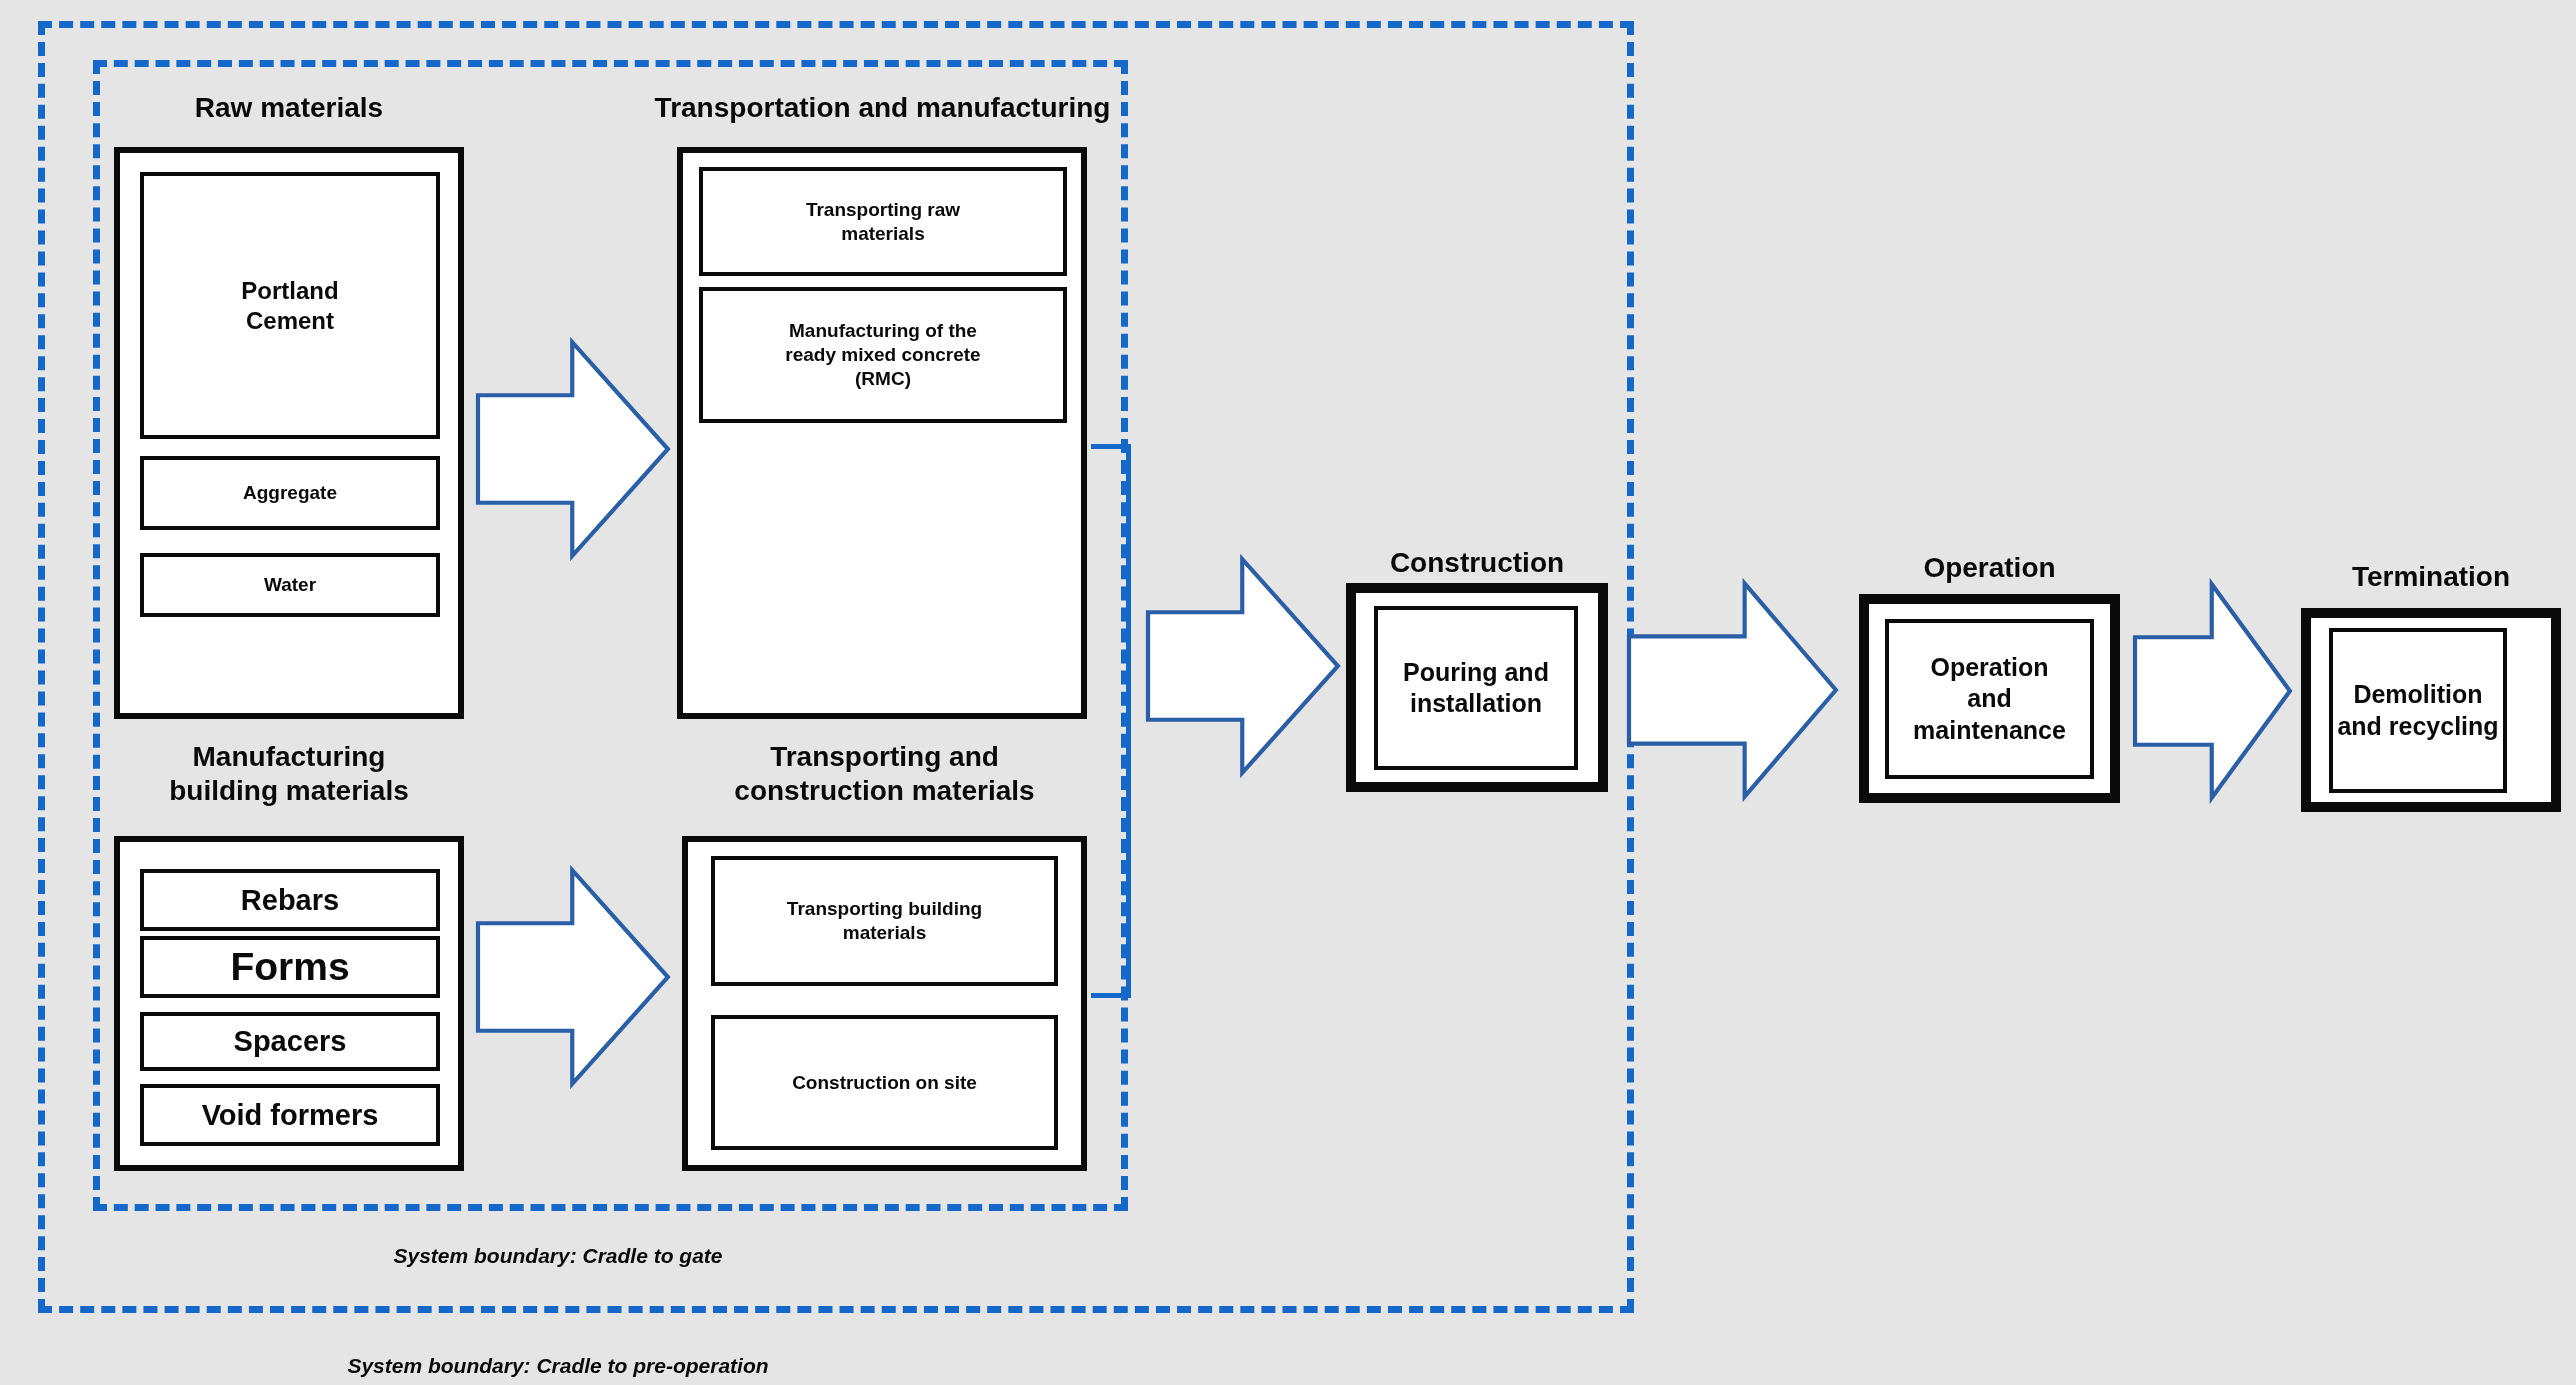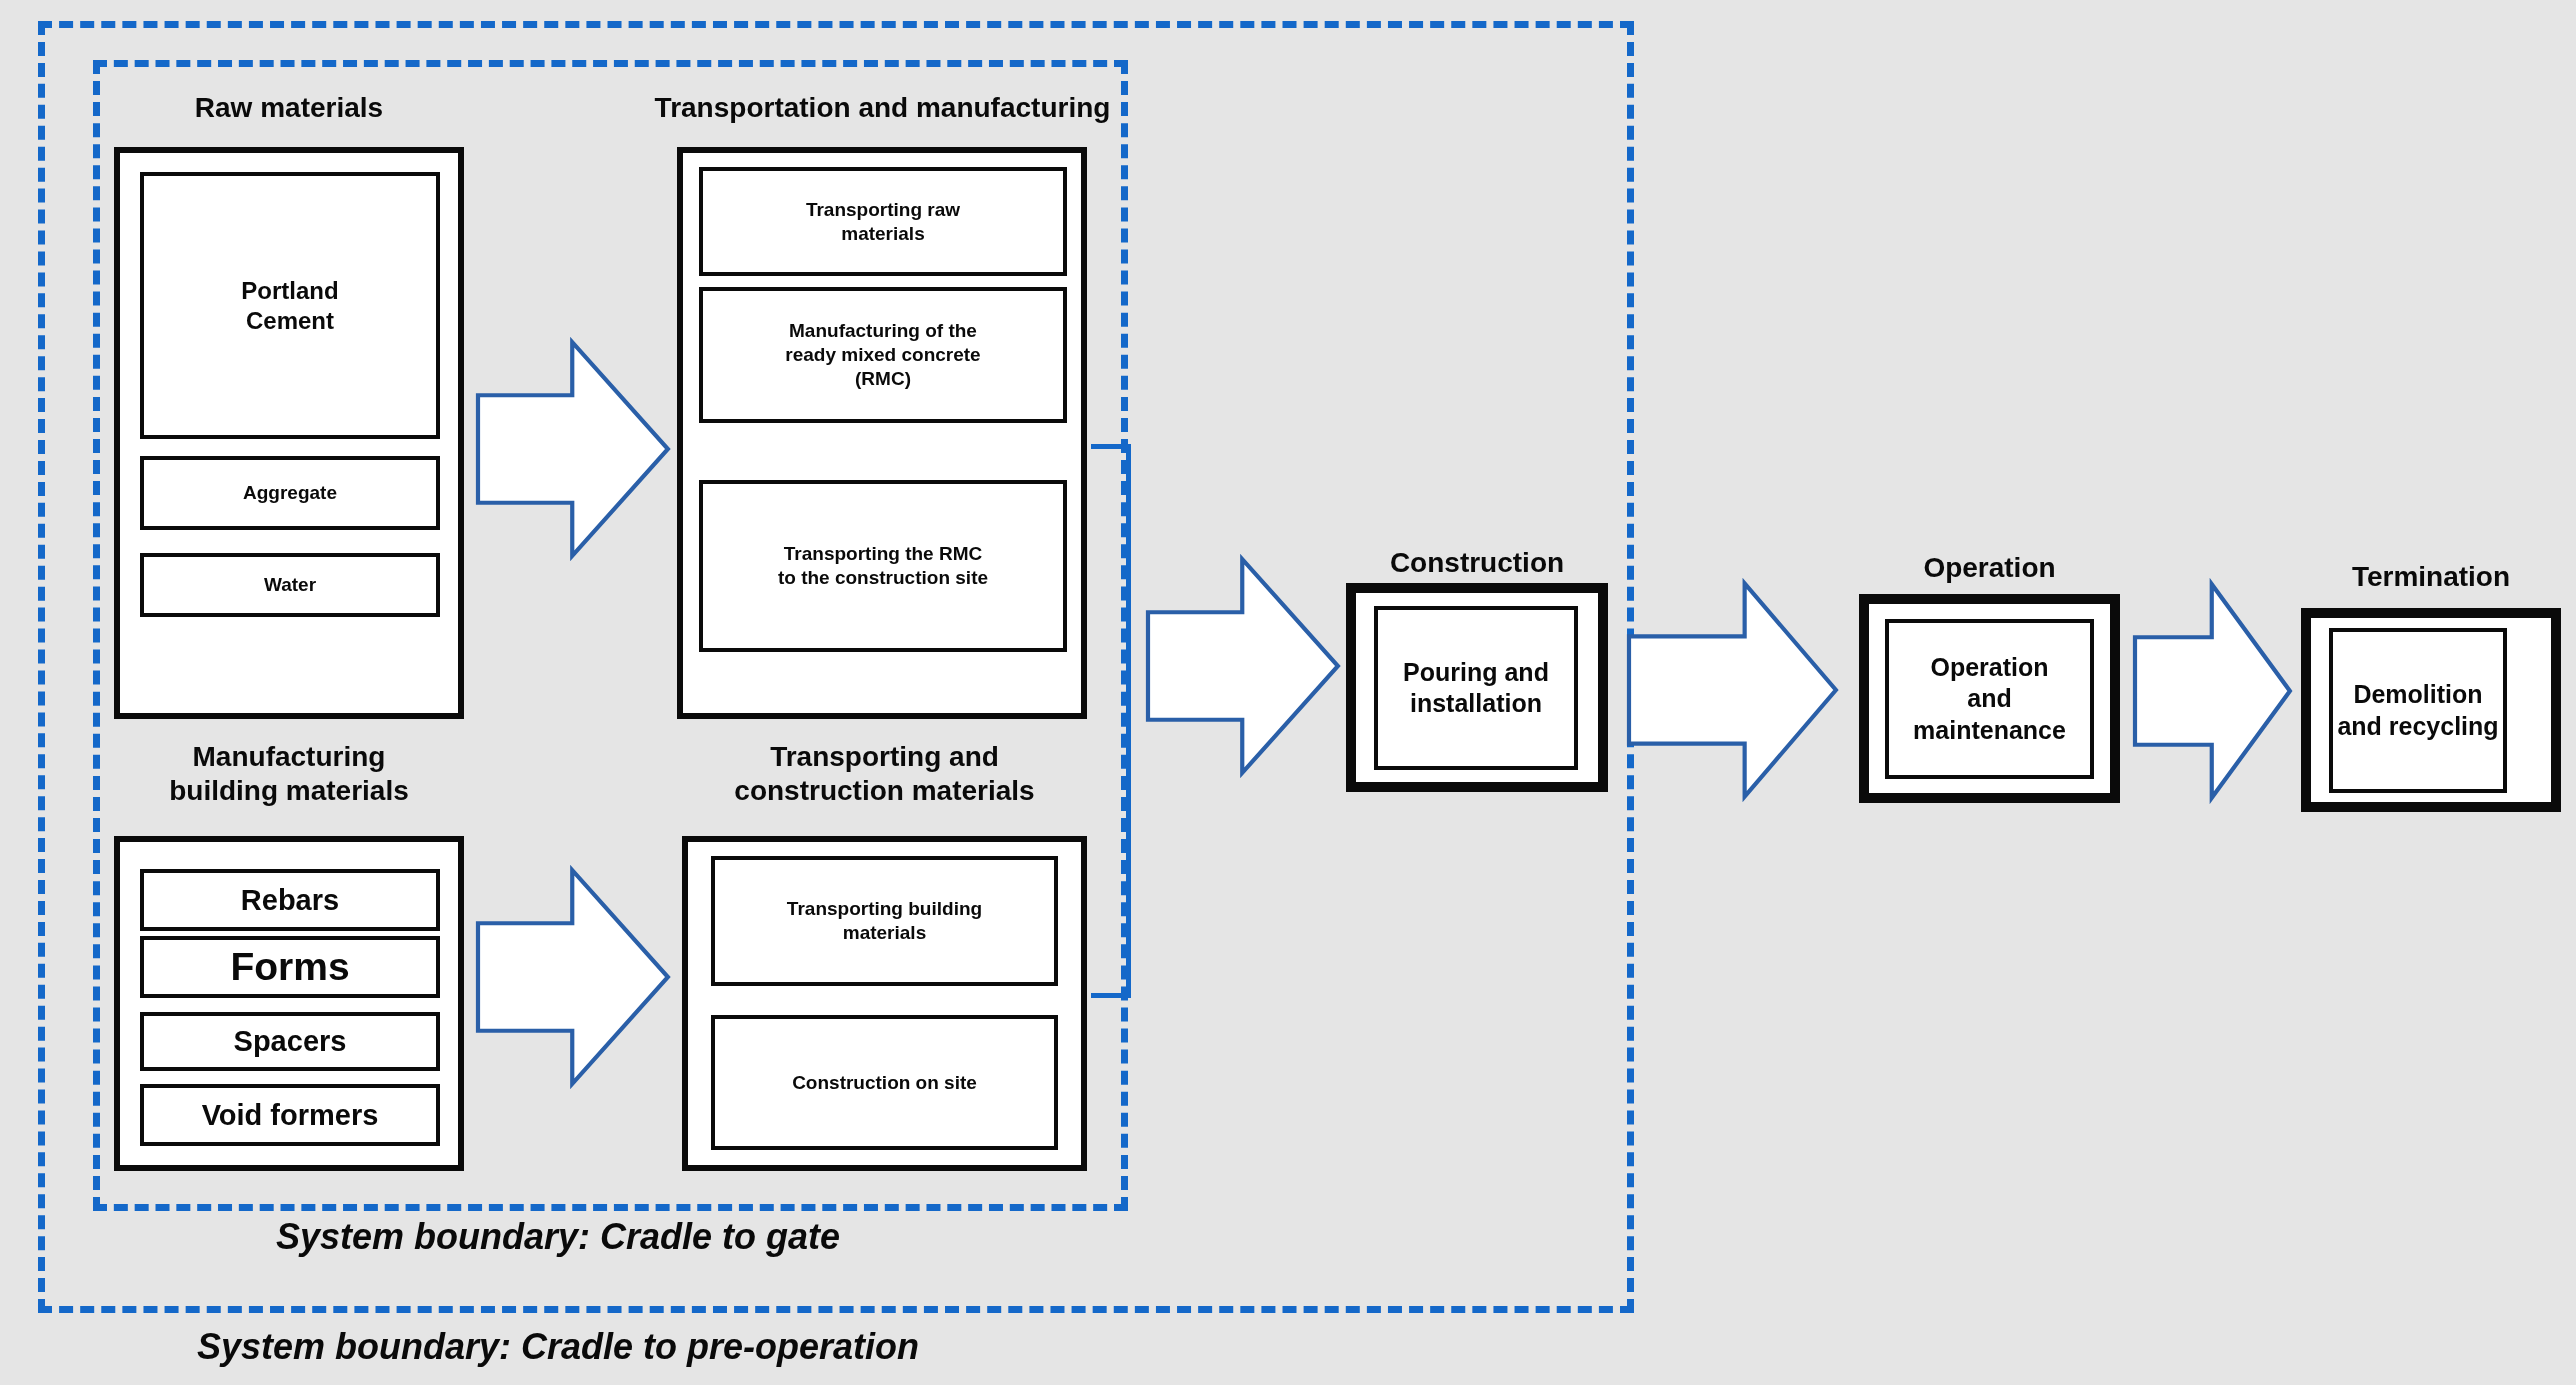--- a/index.html
+++ b/index.html
@@ -103,22 +103,23 @@
     stroke-linejoin:miter;
   }
   #arrow-1{left:478px;top:340px;}
   #arrow-2{left:478px;top:868px;}
   #arrow-3{left:1148px;top:557px;}
   #arrow-4{left:1629px;top:581px;}
   #arrow-5{left:2135px;top:582px;}
 
   .sys-label{
     position:absolute;
-    font-size:36px;font-weight:700;font-style:italic;
+    font-size:21px;font-weight:700;font-style:italic;
     text-align:center;
+    margin-top:28px;
   }
   #sys-inner{left:209px;top:1216px;width:698px;}
   #sys-outer{left:188px;top:1326px;width:740px;}
 </style>
 </head>
 <body>
 
 <div class="canvas">
 
   <div class="boundary" id="b-outer"></div>
@@ -150,22 +151,20 @@
   <div class="item" id="item-rebars">Rebars</div>
   <div class="item" id="item-forms">Forms</div>
   <div class="item" id="item-spacers">Spacers</div>
   <div class="item" id="item-void">Void formers</div>
 
   <div class="item" id="item-t1">Transporting raw
 materials</div>
   <div class="item" id="item-t2">Manufacturing of the
 ready mixed concrete
 (RMC)</div>
-  <div class="item" id="item-t3">Transporting the RMC
-to the construction site</div>
 
   <div class="item" id="item-c1">Transporting building
 materials</div>
   <div class="item" id="item-c2">Construction on site</div>
 
   <div class="item" id="item-pouring">Pouring and
 installation</div>
   <div class="item" id="item-opmaint">Operation
 and
 maintenance</div>

